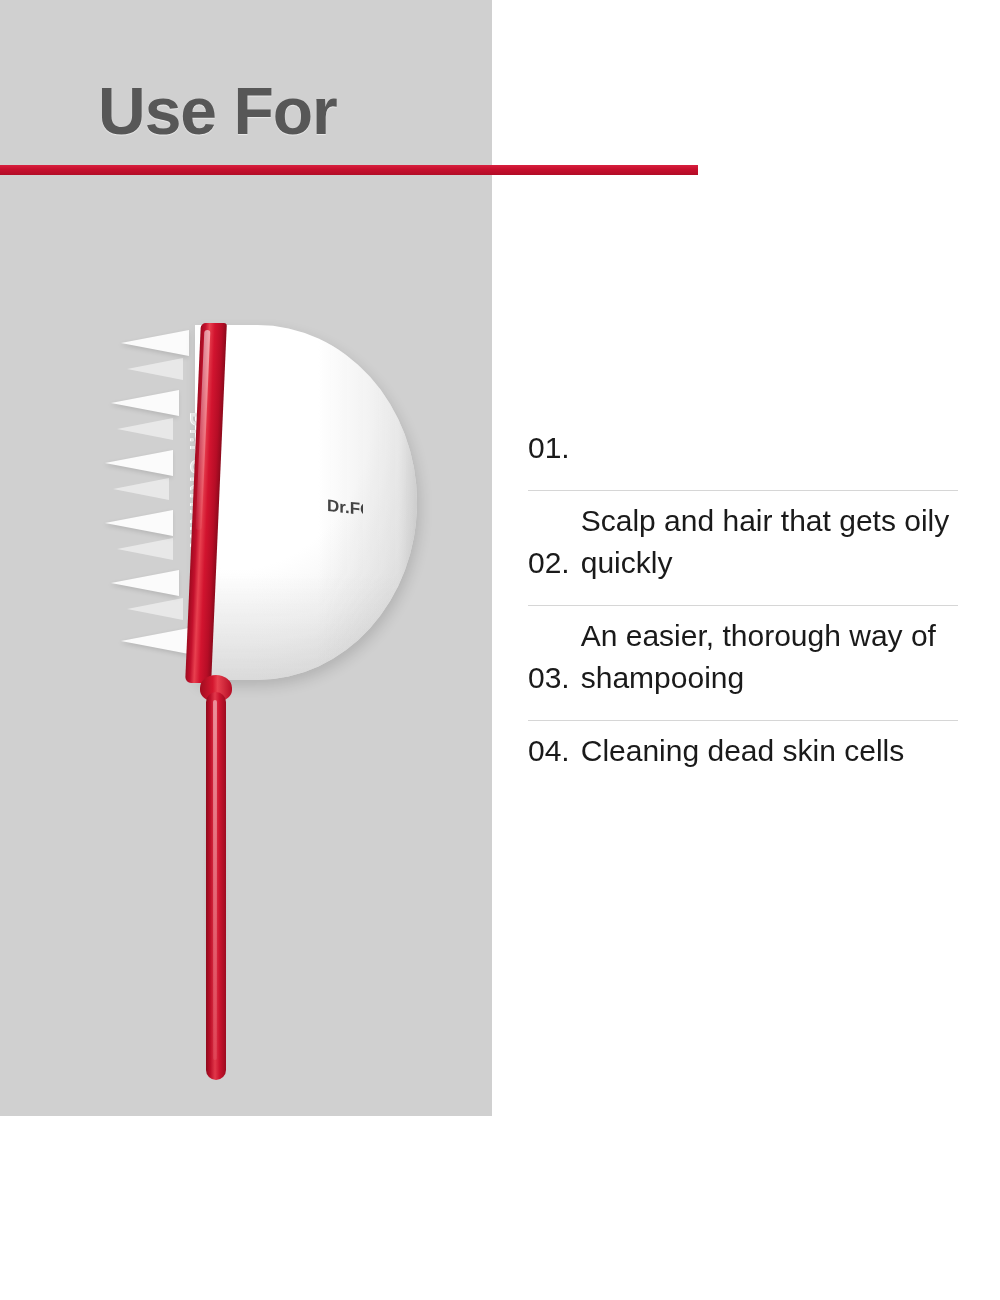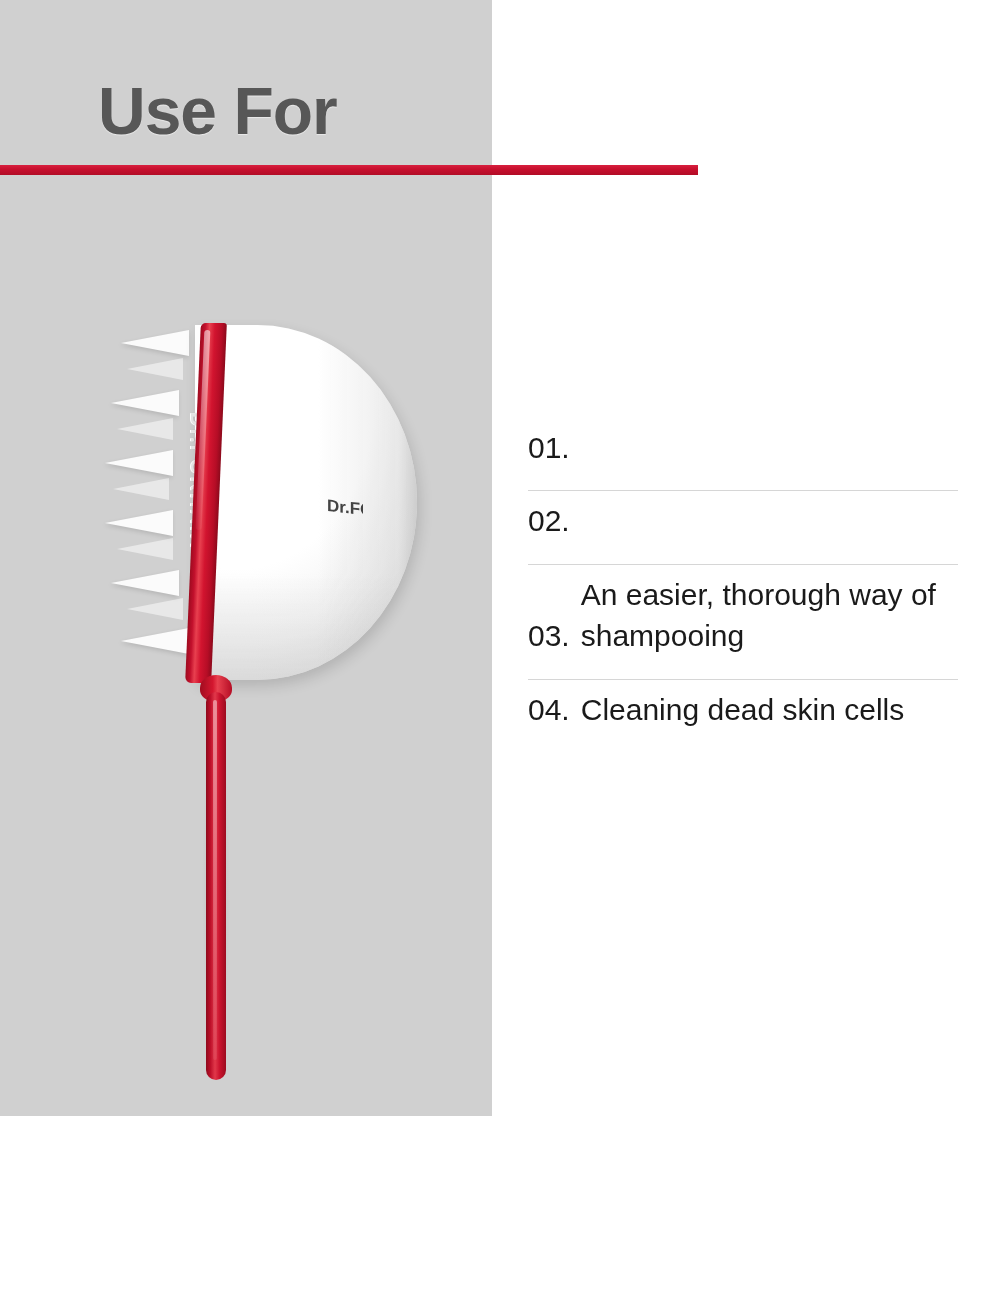--- a/index.html
+++ b/index.html
@@ -278,20 +278,21 @@
   </div>
 
   <div id="benefits-list">
 
     <div class="benefit-item">
       <span class="benefit-num">01.</span>
     </div>
 
     <div class="benefit-item">
       <span class="benefit-num">02.</span>
+      <span class="benefit-text">Scalp and hair that gets oily quickly</span>
     </div>
 
     <div class="benefit-item">
       <span class="benefit-num">03.</span>
       <span class="benefit-text">An easier, thorough way of shampooing</span>
     </div>
 
     <div class="benefit-item">
       <span class="benefit-num">04.</span>
       <span class="benefit-text">Cleaning dead skin cells</span>

